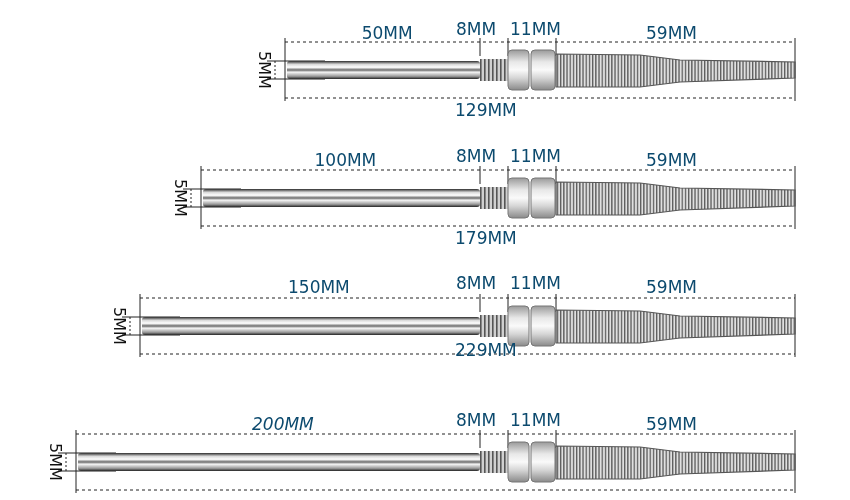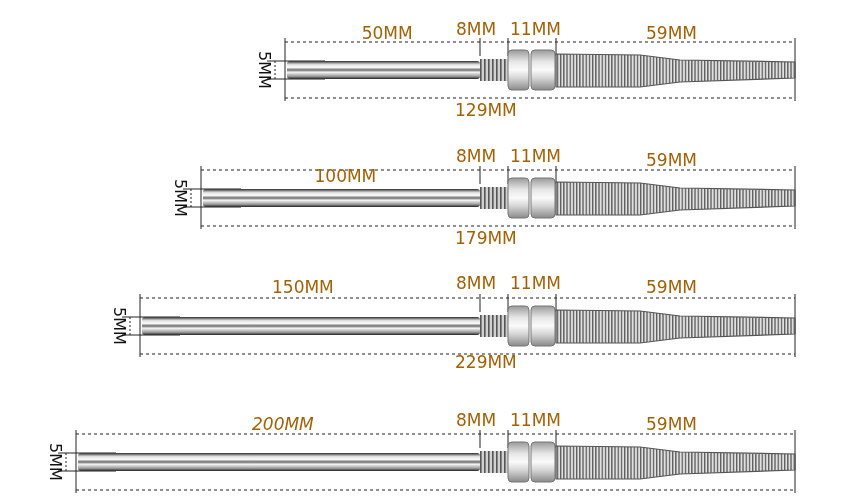--- a/index.html
+++ b/index.html
@@ -1,18 +1,18 @@
 <!DOCTYPE html>
 <html><head>
 <meta charset="utf-8">
 <style>
   html, body { margin:0; padding:0; background:#ffffff; }
   body { width:850px; height:500px; overflow:hidden; position:relative; font-family:"DejaVu Sans", "Liberation Sans", sans-serif; }
   #stage { position:absolute; left:0; top:0; width:850px; height:500px; }
-  .lbl { position:absolute; font-size:17px; color:#a16207; white-space:nowrap; line-height:1; letter-spacing:0; }
+  .lbl { position:absolute; font-size:17px; color:#0c4a6e; white-space:nowrap; line-height:1; letter-spacing:0; }
   .vlbl { position:absolute; font-size:16px; color:#111; white-space:nowrap; line-height:1; transform:rotate(90deg); transform-origin:center center; }
 </style>
 </head>
 <body>
 
 <div id="stage">
   <svg id="svg" width="850" height="500">
       <defs>
     <linearGradient id="rod" x1="0" y1="0" x2="0" y2="1">
       <stop offset="0" stop-color="#2a2a2a"></stop>
@@ -108,31 +108,31 @@
         <path d="M556,446 L640,447 L680,452 L795,454 L795,470 L680,474 L640,479 L556,479 Z" fill="url(#coil)" stroke="#555" stroke-width="1.2"></path>
       </g>
     </svg>
   <div id="labels">
       <span class="lbl" style="left: 361.7px; top: 25px;">50MM</span>
       <span class="lbl" style="left: 456px; top: 21px;">8MM</span>
       <span class="lbl" style="left: 510px; top: 21px;">11MM</span>
       <span class="lbl" style="left: 646px; top: 25px;">59MM</span>
       <span class="vlbl" style="left: 245px; top: 62px;">5MM</span>
       <span class="lbl" style="left: 455px; top: 102px; text-align: right;">129MM</span>
-      <span class="lbl" style="left: 314.5px; top: 168px;">100MM</span>
+      <span class="lbl" style="left: 314.5px; top: 152px;">100MM</span>
       <span class="lbl" style="left: 456px; top: 148px;">8MM</span>
       <span class="lbl" style="left: 510px; top: 148px;">11MM</span>
       <span class="lbl" style="left: 646px; top: 152px;">59MM</span>
       <span class="vlbl" style="left: 161px; top: 190px;">5MM</span>
       <span class="lbl" style="left: 455px; top: 230px;">179MM</span>
-      <span class="lbl" style="left: 272px; top: 279px;">150MM</span>
+      <span class="lbl" style="left: 288px; top: 279px;">150MM</span>
       <span class="lbl" style="left: 456px; top: 275px;">8MM</span>
       <span class="lbl" style="left: 510px; top: 275px;">11MM</span>
       <span class="lbl" style="left: 646px; top: 279px;">59MM</span>
       <span class="vlbl" style="left: 100px; top: 318px;">5MM</span>
-      <span class="lbl" style="left: 455px; top: 354px;">229MM</span>
+      <span class="lbl" style="left: 455px; top: 342px;">229MM</span>
       <span class="lbl" style="left: 252px; top: 416px; font-style: italic;">200MM</span>
       <span class="lbl" style="left: 456px; top: 412px;">8MM</span>
       <span class="lbl" style="left: 510px; top: 412px;">11MM</span>
       <span class="lbl" style="left: 646px; top: 416px;">59MM</span>
       <span class="vlbl" style="left: 36px; top: 454px;">5MM</span>
     </div>
 </div>
 
 </body></html>

